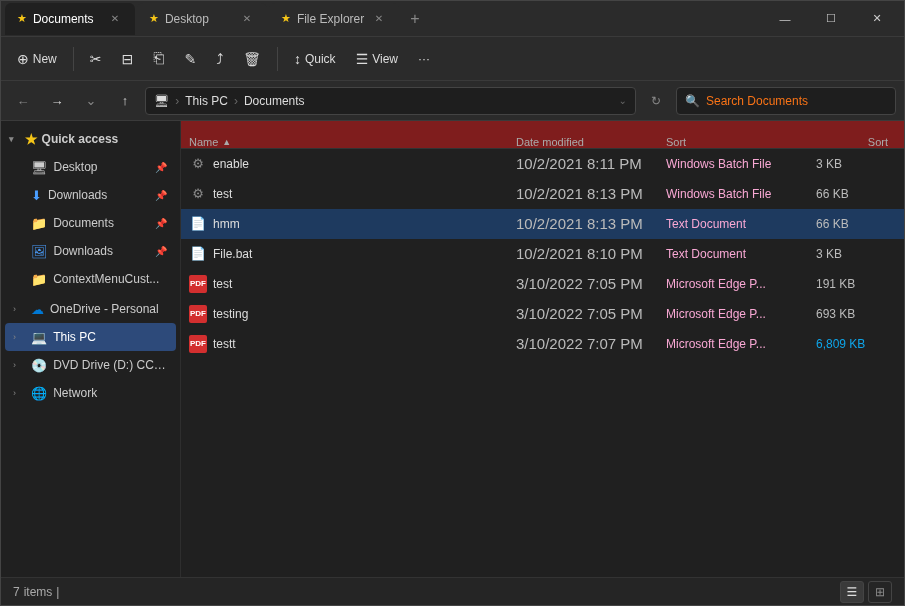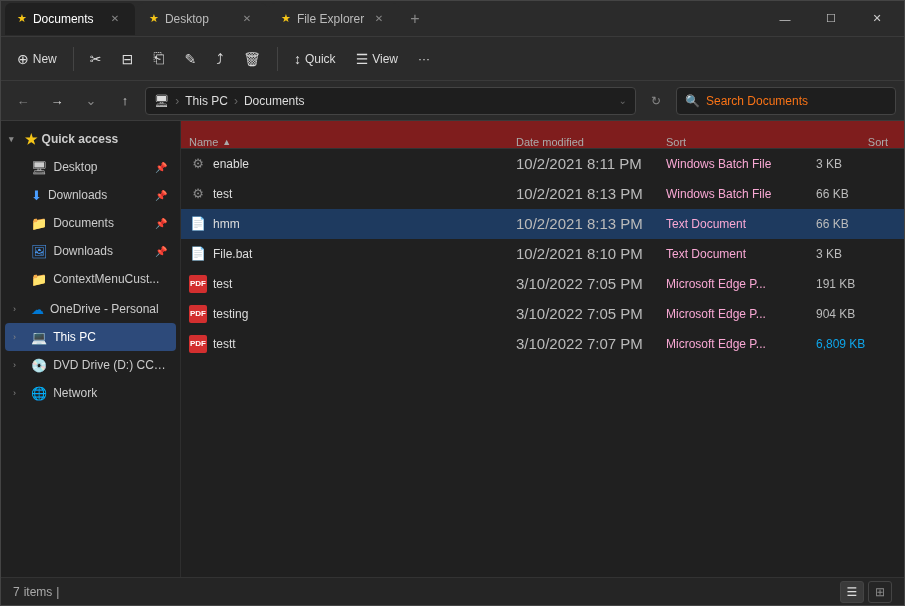--- a/index.html
+++ b/index.html
@@ -654,21 +654,21 @@
           <div class="file-size">191 KB</div>
         </div>
 
         <div class="file-row">
           <div class="file-name">
             <div class="icon-pdf">PDF</div>
             <span>testing</span>
           </div>
           <div class="file-date">3/10/2022 7:05 PM</div>
           <div class="file-type">Microsoft Edge P...</div>
-          <div class="file-size">904 KB</div>
+          <div class="file-size">693 KB</div>
         </div>
 
         <div class="file-row">
           <div class="file-name">
             <div class="icon-pdf">PDF</div>
             <span>testt</span>
           </div>
           <div class="file-date">3/10/2022 7:07 PM</div>
           <div class="file-type">Microsoft Edge P...</div>
           <div class="file-size" style="color:#0ea5e9;">6,809 KB</div>

